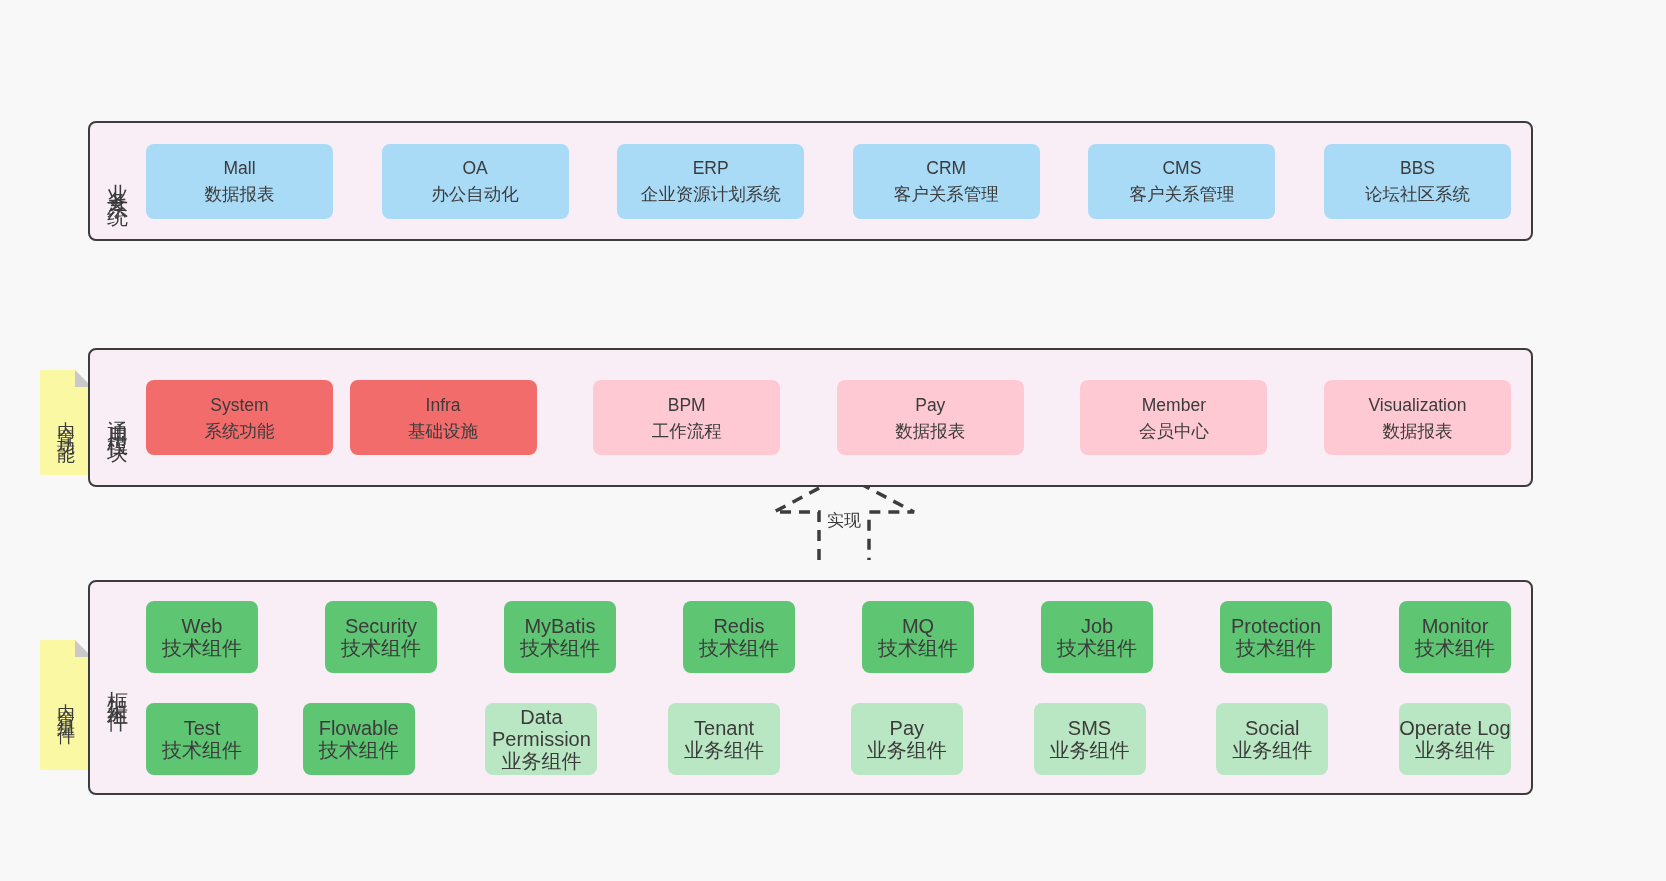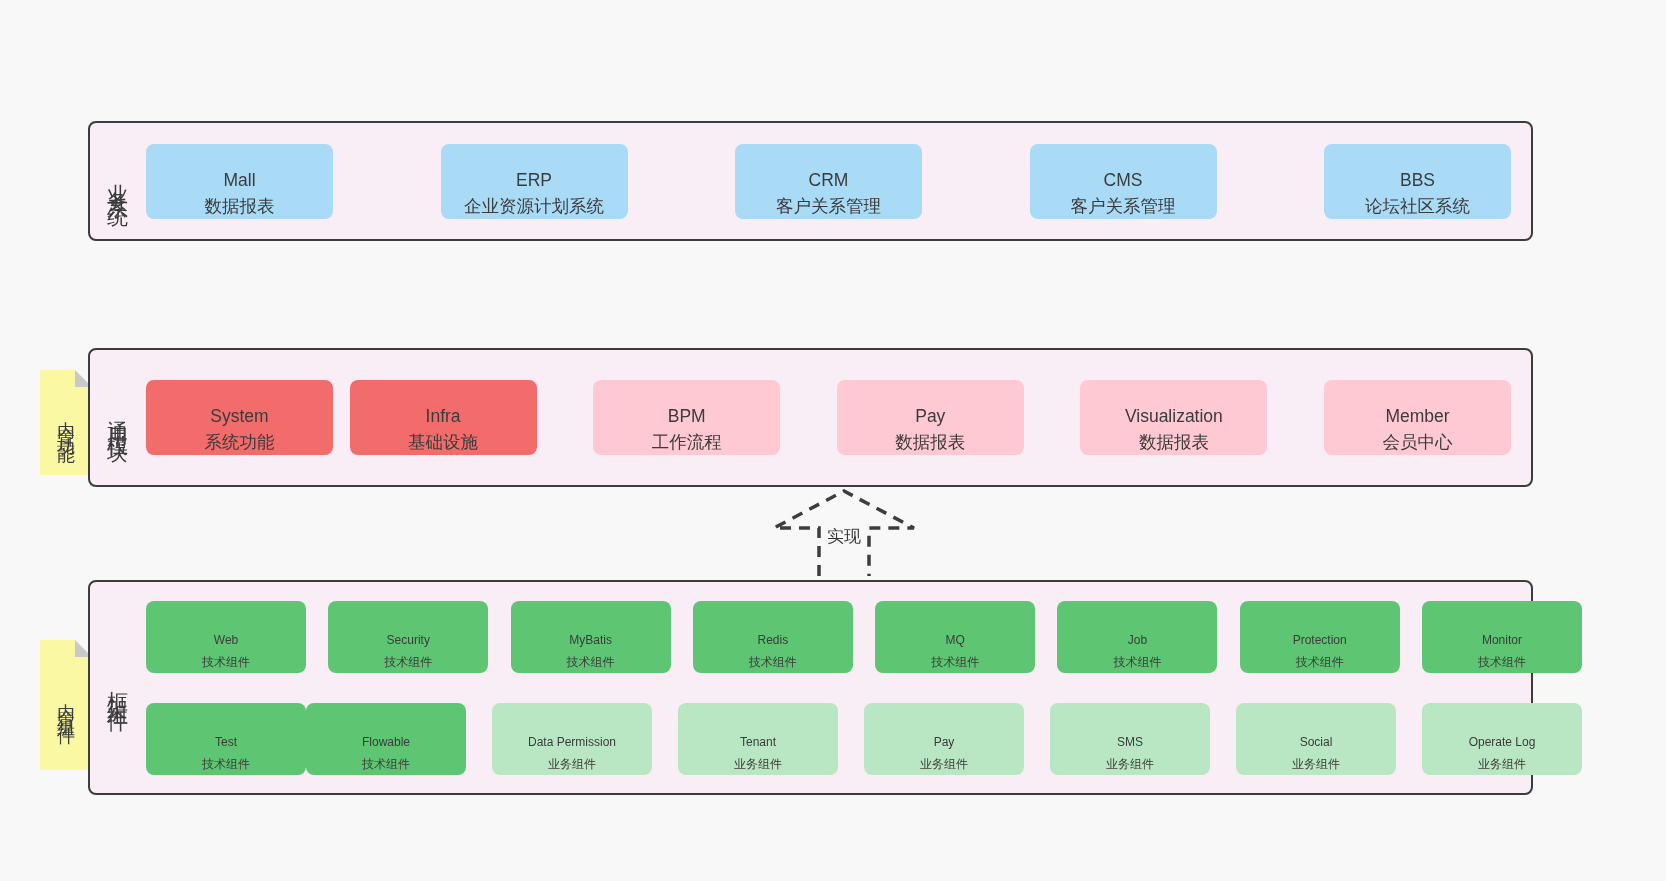--- a/index.html
+++ b/index.html
@@ -20,25 +20,25 @@
   .panel-label-col{width:56px;display:flex;align-items:center;justify-content:center;flex:none;}
   .v-label{
     writing-mode:vertical-lr;text-orientation:upright;
     font-size:21px;letter-spacing:7px;color:var(--text);line-height:1;
   }
   .boxes-area{flex:1;display:flex;align-items:center;justify-content:space-between;padding:0 20px 0 0;}
   .rows-area{flex:1;display:flex;flex-direction:column;justify-content:center;gap:30px;padding:0 20px 0 0;}
   .box-row{display:flex;justify-content:space-between;}
 
   .box{
-    border-radius:8px;display:flex;flex-direction:column;align-items:center;justify-content:flex-end;
+    border-radius:8px;display:flex;flex-direction:column;align-items:center;justify-content:center;
     text-align:center;font-size:17.5px;line-height:26px;color:var(--text);
   }
   .panel-wide .box{width:187px;height:75px;}
-  .panel-grid .box{width:160px;height:72px;font-size:12px;line-height:22px;}
+  .panel-grid .box{width:112px;height:72px;font-size:20px;line-height:22px;}
   .box.blue{background:var(--blue);}
   .box.red{background:var(--red);}
   .box.pink{background:var(--pink);margin-left:40px;}
   .box.green{background:var(--green);}
   .box.light-green{background:var(--light-green);margin-left:26px;}
 
   .sticky{
     position:absolute;left:40px;width:52px;background:var(--sticky-yellow);
     border-radius:2px;display:flex;align-items:center;justify-content:center;z-index:1;
   }
@@ -64,20 +64,24 @@
   <div class="panel panel-wide" style="top:121px;height:120px;">
     <div class="panel-label-col">
       <div class="v-label">业务系统</div>
     </div>
     <div class="boxes-area">
       <div class="box blue">
         <div>Mall</div>
         <div>数据报表</div>
       </div>
       <div class="box blue">
+        <div>OA</div>
+        <div>办公自动化</div>
+      </div>
+      <div class="box blue">
         <div>ERP</div>
         <div>企业资源计划系统</div>
       </div>
       <div class="box blue">
         <div>CRM</div>
         <div>客户关系管理</div>
       </div>
       <div class="box blue">
         <div>CMS</div>
         <div>客户关系管理</div>
@@ -109,31 +113,31 @@
       </div>
       <div class="box pink">
         <div>BPM</div>
         <div>工作流程</div>
       </div>
       <div class="box pink">
         <div>Pay</div>
         <div>数据报表</div>
       </div>
       <div class="box pink">
+        <div>Member</div>
+        <div>会员中心</div>
+      </div>
+      <div class="box pink">
         <div>Visualization</div>
         <div>数据报表</div>
       </div>
-      <div class="box pink">
-        <div>Member</div>
-        <div>会员中心</div>
-      </div>
-    </div>
-  </div>
-
-  <div class="arrow-wrap" style="left:770px;top:488px;">
+    </div>
+  </div>
+
+  <div class="arrow-wrap" style="left:770px;top:472px;">
     <svg viewBox="0 0 148 88">
       <path d="M49,88 L49,40 L4,40 L74,3 L144,40 L99,40 L99,88" fill="none" stroke="#3d3d3d" stroke-width="3.5" stroke-dasharray="11,8"></path>
     </svg>
     <div class="arrow-label">实现</div>
   </div>
 
   <div class="sticky" style="top:640px;height:130px;">
     <div class="v-label">内置组件</div>
   </div>
 

